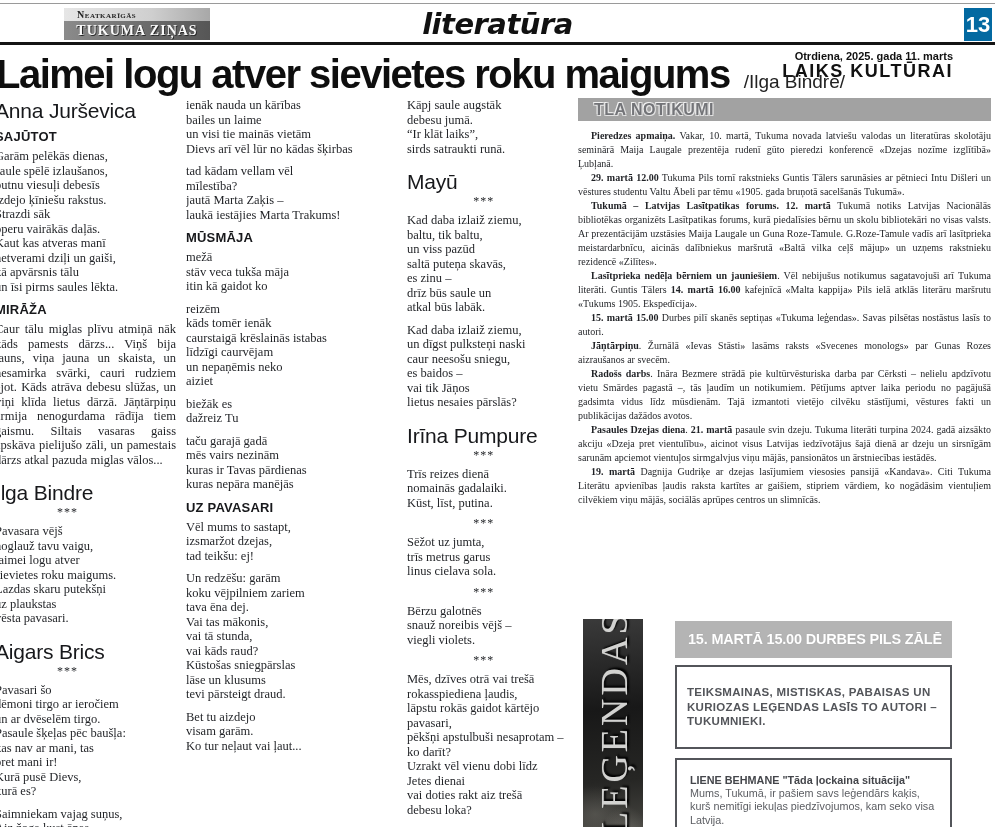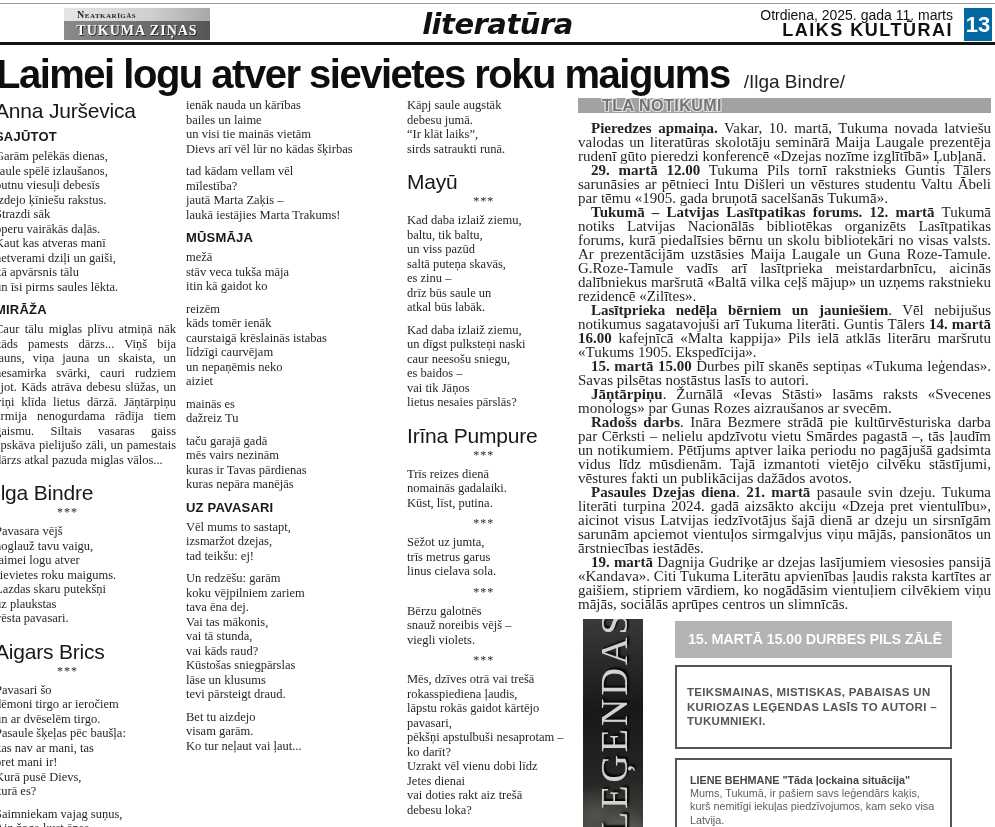--- a/index.html
+++ b/index.html
@@ -14,21 +14,21 @@
   .logo{position:absolute;left:64px;top:8px;width:146px;height:32px;box-shadow:0 0 0 1px #bbb inset;}
   .logo-top{height:13px;background:linear-gradient(90deg,#e6e6e6,#cfcfcf 60%,#a8a8a8);
     font:700 10px/13px "Liberation Serif",serif;font-variant:small-caps;color:#222;
     padding-left:13px;letter-spacing:.5px;}
   .logo-main{height:19px;background:linear-gradient(90deg,#8b8b8b,#6d6d6d 55%,#565656);
     font:700 14px/19px "Liberation Serif",serif;color:#fafafa;text-align:center;
     letter-spacing:1px;text-shadow:1px 1px 0 #2a2a2a;}
   .section-title{position:absolute;top:8px;left:0;width:995px;text-align:center;
     font:italic 700 29px/32px "DejaVu Sans",sans-serif;letter-spacing:-.5px;color:#111;}
   .issue{position:absolute;right:42px;top:8px;text-align:right;font-family:"Liberation Sans",sans-serif;color:#111;}
-  .issue-date{font-size:14px;font-weight:400;line-height:14px;}
+  .issue-date{font-size:11px;font-weight:700;line-height:14px;margin-top:41px;}
   .issue-label{font-size:18px;font-weight:700;letter-spacing:1.5px;line-height:17px;}
   .pagebox{position:absolute;right:3px;top:8px;width:28px;height:33px;background:#0369a1;
     color:#fff;font:700 22px/33px "Liberation Sans",sans-serif;text-align:center;}
   
   .headline{position:absolute;left:-4px;top:52px;width:980px;white-space:nowrap;}
   .headline-title{display:inline;font:700 40px/44px "Liberation Sans",sans-serif;letter-spacing:-1.5px;color:#0e0e0e;}
   .headline-author{display:inline;font:400 19px/44px "Liberation Sans",sans-serif;margin-left:10px;color:#222;}
   
   .col{position:absolute;top:98px;bottom:0;overflow:hidden;}
   #col1{left:-5px;width:181px;}
@@ -36,24 +36,24 @@
   #col3{left:375px;width:192px;margin-left:32px;}
   .poet{font:400 21px/24px "Liberation Sans",sans-serif;letter-spacing:-.2px;margin:14px 0 2px;color:#17181b;}
   .col .poet:first-child{margin-top:1px;}
   .poem-title{font:700 13px/16px "Liberation Sans",sans-serif;letter-spacing:.2px;margin:6px 0 4px;color:#17181b;}
   .stanza{margin:0 0 8px;}
   .pline{font-size:12.5px;line-height:14.5px;white-space:nowrap;}
   .sep{font-size:12px;line-height:10px;margin:2px 0 7px;width:80%;text-align:center;letter-spacing:1px;}
   .prose{font-size:12.5px;line-height:14.5px;text-align:justify;margin:0 0 8px;}
   
   #news{position:absolute;left:578px;top:98px;width:413px;}
-  .news-bar{background:#a2a2a2;height:15px;margin-bottom:8px;padding-left:24px;display:flex;align-items:center;}
+  .news-bar{background:#a2a2a2;height:23px;margin-bottom:8px;padding-left:16px;display:flex;align-items:center;}
   .news-bar-text{font:700 16px "Liberation Sans",sans-serif;letter-spacing:.5px;color:#737478;
     text-shadow:1px 1px 0 #e3e3e3,-1px -1px 0 #f2f2f2,1px -1px 0 #d8d8d8,-1px 1px 0 #d8d8d8;}
-  .news-p{font-size:15px;line-height:14px;text-align:justify;text-indent:13px;margin:0;}
+  .news-p{font-size:10px;line-height:14px;text-align:justify;text-indent:13px;margin:0;}
   .news-p .b{font-weight:700;}
   
   #ad{position:absolute;left:579px;top:619px;width:413px;height:260px;}
   .ad-banner{position:absolute;left:4px;top:0;width:60px;height:260px;overflow:hidden;
     background:
       radial-gradient(40px 60px at 70% 88%, rgba(150,148,140,.55), rgba(0,0,0,0) 70%),
       radial-gradient(50px 40px at 20% 75%, rgba(120,118,112,.4), rgba(0,0,0,0) 70%),
       linear-gradient(175deg,#3a3a3a,#181818 35%,#262624 62%,#4c4b46 85%,#33322e);}
   .ad-banner-text{position:absolute;left:9px;top:216px;width:300px;transform:rotate(-90deg);
     transform-origin:0 0;font:400 38px/44px "Liberation Serif",serif;letter-spacing:3px;
@@ -157,21 +157,21 @@
       </div>
       <div class="stanza">
         <div class="pline">reizēm</div>
         <div class="pline">kāds tomēr ienāk</div>
         <div class="pline">caurstaigā krēslainās istabas</div>
         <div class="pline">līdzīgi caurvējam</div>
         <div class="pline">un nepaņēmis neko</div>
         <div class="pline">aiziet</div>
       </div>
       <div class="stanza">
-        <div class="pline">mainās es</div>
+        <div class="pline">biežāk es</div>
         <div class="pline">dažreiz Tu</div>
       </div>
       <div class="stanza">
         <div class="pline">taču garajā gadā</div>
         <div class="pline">mēs vairs nezinām</div>
         <div class="pline">kuras ir Tavas pārdienas</div>
         <div class="pline">kuras nepāra manējās</div>
       </div>
       <div class="poem-title">UZ PAVASARI</div>
       <div class="stanza">

